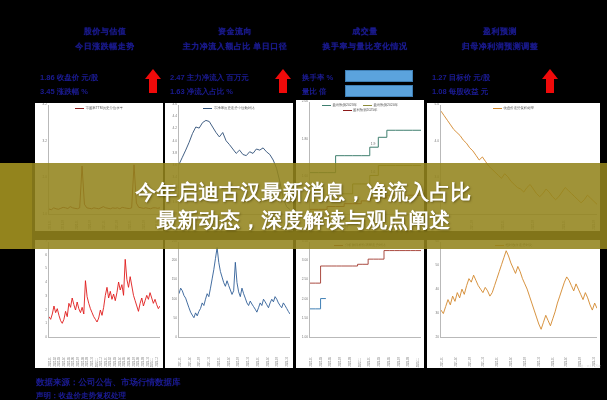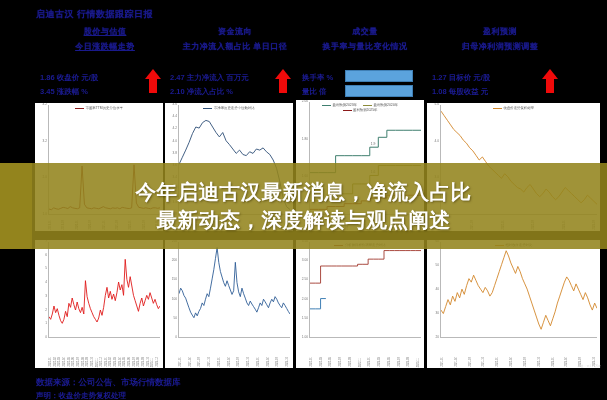--- a/index.html
+++ b/index.html
@@ -8,21 +8,21 @@
   #page{position:relative;width:607px;height:400px;background:#000;overflow:hidden;}
 
   
   .hdr{position:absolute;color:#1a1a8c;font-weight:bold;white-space:nowrap;
        letter-spacing:.5px;text-shadow:0 0 1px #12126e;}
   .hdr-title{left:36px;top:8px;font-size:9px;}
   .hdr-col{font-size:8px;text-align:center;}
   .hdr-col .l1{display:block;margin-bottom:4px;}
   .hdr-col .l2{display:block;}
 
-  .colhdr-1{left:50px;top:26px;width:110px;text-decoration:underline;}
+  .colhdr-1{left:50px;top:26px;width:110px;}
   .colhdr-2{left:170px;top:26px;width:130px;}
   .colhdr-3{left:310px;top:26px;width:110px;}
   .colhdr-4{left:440px;top:26px;width:120px;text-align:center;}
 
   
   .drow{position:absolute;font-size:7.5px;color:#1b1b93;font-weight:bold;white-space:nowrap;}
 
   
   .arrow-up{position:absolute;width:0;height:0;}
   .arrow-up .shaft{position:absolute;left:4px;top:8px;width:8px;height:16px;background:#f00a0a;}
@@ -65,21 +65,20 @@
   .ftr{position:absolute;color:#1b1b93;font-weight:bold;white-space:nowrap;text-align:right;}
   .ftr-1{left:36px;top:377px;font-size:8.5px;}
   .ftr-2{left:36px;top:391px;font-size:7.5px;}
   .ftr-note{position:absolute;right:6px;top:364px;font-size:3px;color:#cfcfcf;}
 </style>
 </head>
 <body>
 
 <div id="page">
 
-  <div class="hdr hdr-title">启迪古汉 行情数据跟踪日报</div>
 
   <div class="hdr hdr-col colhdr-1">
     <span class="l1">股价与估值</span>
     <span class="l2">今日涨跌幅走势</span>
   </div>
   <div class="hdr hdr-col colhdr-3">
     <span class="l1">成交量</span>
     <span class="l2">换手率与量比变化情况</span>
   </div>
   <div class="hdr hdr-col colhdr-2">
@@ -87,21 +86,21 @@
     <span class="l2">主力净流入额占比 单日口径</span>
   </div>
   <div class="hdr hdr-col colhdr-4">
     <span class="l1">盈利预测</span>
     <span class="l2">归母净利润预测调整</span>
   </div>
 
   <div class="drow" style="left:40px;top:73px;">1.86  收盘价 元/股</div>
   <div class="drow" style="left:40px;top:87px;">3.45  涨跌幅 %</div>
   <div class="drow" style="left:170px;top:73px;">2.47  主力净流入 百万元</div>
-  <div class="drow" style="left:170px;top:87px;">2.10  净流入占比 %</div>
+  <div class="drow" style="left:170px;top:87px;">1.63  净流入占比 %</div>
   <div class="drow" style="left:302px;top:73px;">换手率 %</div>
   <div class="drow" style="left:302px;top:87px;">量比 倍</div>
   <div class="drow" style="left:432px;top:73px;">1.27  目标价 元/股</div>
   <div class="drow" style="left:432px;top:87px;">1.08  每股收益 元</div>
 
   <div class="arrow-up" style="left:145px;top:69px;">
     <div class="head"></div>
       <div class="shaft"></div>
   </div>
   <div class="arrow-up" style="left:275px;top:69px;">

